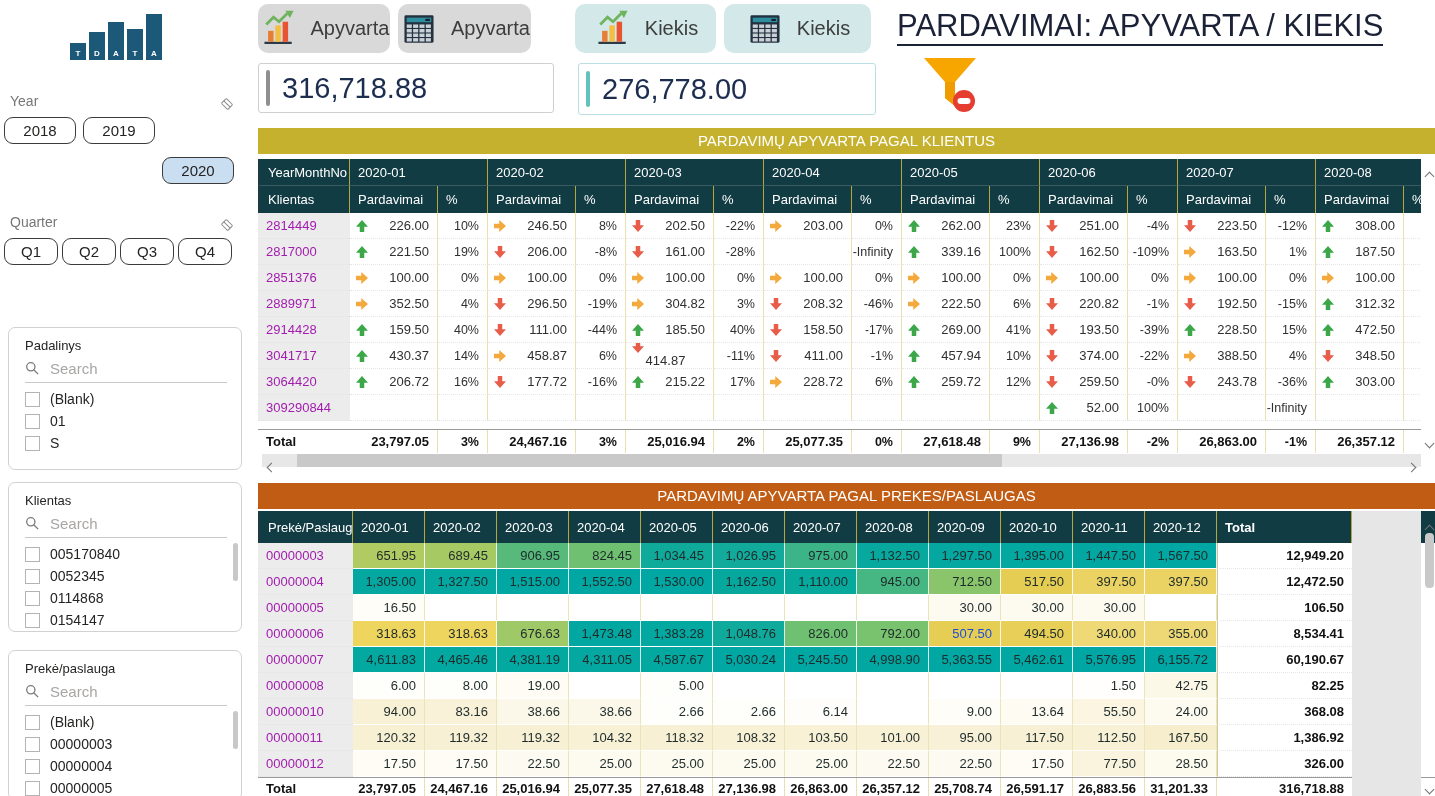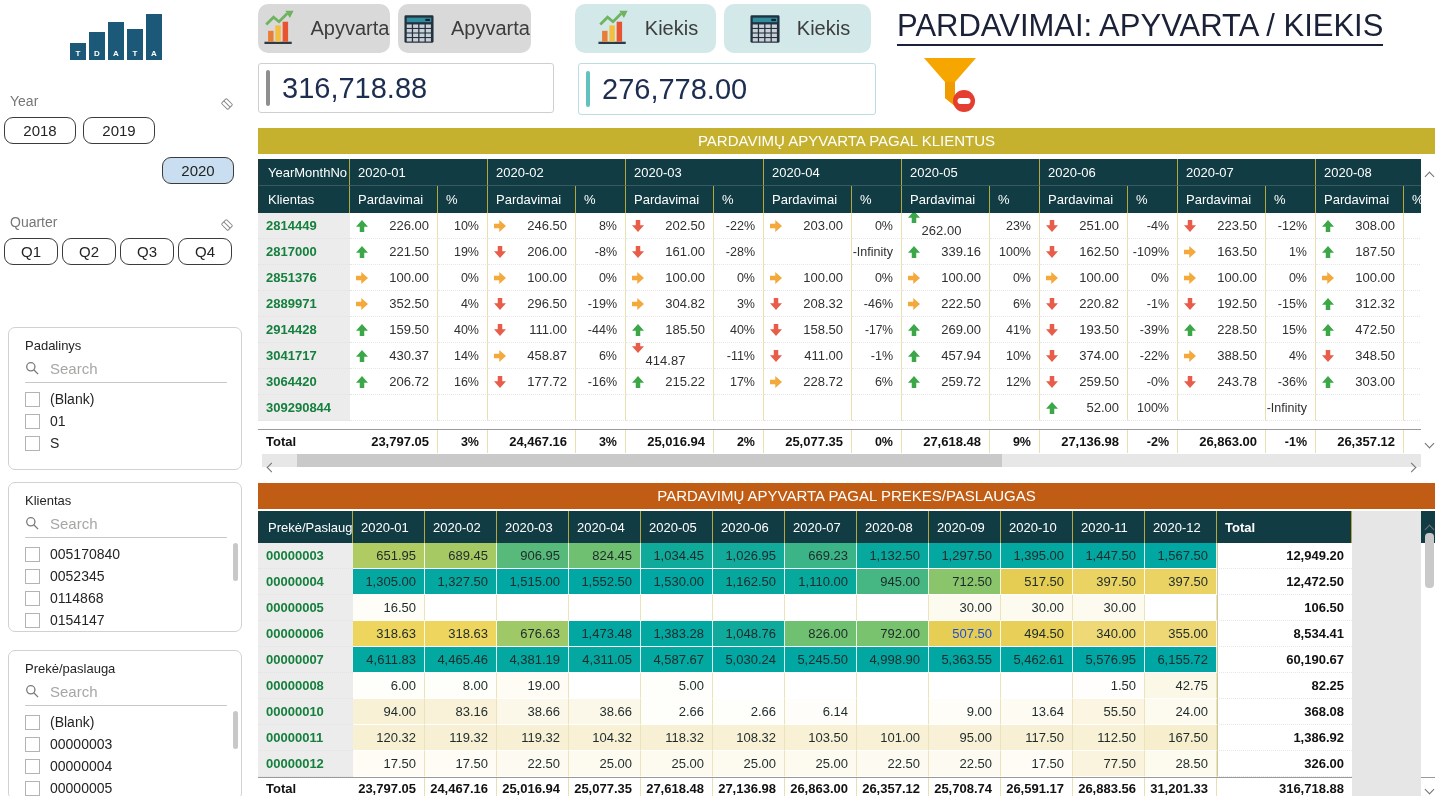--- a/index.html
+++ b/index.html
@@ -39,21 +39,21 @@
   .kpi .accent{width:4px;border-radius:2px;margin-left:7px;height:36px;}
   .kpi .val{font-size:29px;color:#1C2D4F;margin-left:12px;letter-spacing:0;}
   
   #page-title{font-size:31px;color:#1B2136;border-bottom:2px solid #1B2136;white-space:nowrap;
     padding-bottom:1px;}
   
   .vtitle{height:26px;line-height:26px;text-align:center;color:#fff;font-size:15px;}
   .thdr{background:#123C44;color:#fff;}
   .cell{box-sizing:border-box;display:flex;align-items:center;overflow:hidden;flex:0 0 auto;}
   .num{justify-content:flex-end;padding-right:8px;font-size:13px;color:#303030;}
-  .rowlbl{padding-left:8px;font-size:13px;color:#15803d;background:#ECECEC;font-weight:bold;}
+  .rowlbl{padding-left:8px;font-size:13px;color:#a21caf;background:#ECECEC;}
   .hcell{padding-left:8px;font-size:13px;border-right:1px solid #B3A73E;}
   .trow{display:flex;}
   .arr{width:12px;height:12px;flex:0 0 auto;margin-left:6px;margin-right:auto;}
   .arr.flat{transform:rotate(90deg);}
   .arr.down{transform:rotate(180deg);}
   .total-row .cell{font-weight:bold;color:#111;}
   
   .sb-track{background:#E7E7E7;}
   .sb-thumb{background:#C9C9C9;}
   .chev{display:inline-block;width:6px;height:6px;border-left:1.5px solid #707070;border-top:1.5px solid #707070;}
@@ -342,21 +342,21 @@
           <span>202.50</span>
         </div>
         <div class="cell num" style="width: 50px; height: 26px; border-right: 1px solid rgb(234, 223, 175); border-bottom: 1px dotted rgb(230, 230, 230); font-size: 12.5px;">-22%</div>
         <div class="cell num" style="width: 88px; height: 26px; border-right: 1px solid rgb(234, 223, 175); border-bottom: 1px dotted rgb(230, 230, 230);">
           <svg class="arr flat" viewBox="0 0 16 16">
             <polygon points="8,0 16,9 11,9 11,16 5,16 5,9 0,9" fill="#F3A93C"></polygon>
           </svg>
           <span>203.00</span>
         </div>
         <div class="cell num" style="width: 50px; height: 26px; border-right: 1px solid rgb(234, 223, 175); border-bottom: 1px dotted rgb(230, 230, 230); font-size: 12.5px;">0%</div>
-        <div class="cell num" style="width: 88px; height: 26px; border-right: 1px solid rgb(234, 223, 175); border-bottom: 1px dotted rgb(230, 230, 230); flex-direction: column;">
+        <div class="cell num" style="width: 88px; height: 26px; border-right: 1px solid rgb(234, 223, 175); border-bottom: 1px dotted rgb(230, 230, 230);">
           <svg class="arr up" viewBox="0 0 16 16">
             <polygon points="8,0 16,9 11,9 11,16 5,16 5,9 0,9" fill="#3CA748"></polygon>
           </svg>
           <span>262.00</span>
         </div>
         <div class="cell num" style="width: 50px; height: 26px; border-right: 1px solid rgb(234, 223, 175); border-bottom: 1px dotted rgb(230, 230, 230); font-size: 12.5px;">23%</div>
         <div class="cell num" style="width: 88px; height: 26px; border-right: 1px solid rgb(234, 223, 175); border-bottom: 1px dotted rgb(230, 230, 230);">
           <svg class="arr down" viewBox="0 0 16 16">
             <polygon points="8,0 16,9 11,9 11,16 5,16 5,9 0,9" fill="#E85D4A"></polygon>
           </svg>
@@ -820,21 +820,21 @@
         <div class="cell hcell" style="width: 135px; height: 32px; font-weight: bold;">Total</div>
       </div>
       <div class="trow">
         <div class="cell rowlbl" style="width: 95px; height: 26px; border-bottom: 1px dotted rgb(226, 226, 226);">00000003</div>
         <div class="cell num" style="width: 72px; height: 26px; background: rgb(175, 203, 98); border-right: 1px solid rgba(255, 255, 255, 0.85); border-bottom: 1px solid rgb(255, 255, 255); color: rgb(30, 43, 43);">651.95</div>
         <div class="cell num" style="width: 72px; height: 26px; background: rgb(166, 201, 100); border-right: 1px solid rgba(255, 255, 255, 0.85); border-bottom: 1px solid rgb(255, 255, 255); color: rgb(30, 43, 43);">689.45</div>
         <div class="cell num" style="width: 72px; height: 26px; background: rgb(87, 186, 123); border-right: 1px solid rgba(255, 255, 255, 0.85); border-bottom: 1px solid rgb(255, 255, 255); color: rgb(30, 43, 43);">906.95</div>
         <div class="cell num" style="width: 72px; height: 26px; background: rgb(112, 192, 113); border-right: 1px solid rgba(255, 255, 255, 0.85); border-bottom: 1px solid rgb(255, 255, 255); color: rgb(30, 43, 43);">824.45</div>
         <div class="cell num" style="width: 72px; height: 26px; background: rgb(16, 170, 154); border-right: 1px solid rgba(255, 255, 255, 0.85); border-bottom: 1px solid rgb(255, 255, 255); color: rgb(30, 43, 43);">1,034.45</div>
         <div class="cell num" style="width: 72px; height: 26px; background: rgb(18, 170, 154); border-right: 1px solid rgba(255, 255, 255, 0.85); border-bottom: 1px solid rgb(255, 255, 255); color: rgb(30, 43, 43);">1,026.95</div>
-        <div class="cell num" style="width: 72px; height: 26px; background: rgb(59, 180, 135); border-right: 1px solid rgba(255, 255, 255, 0.85); border-bottom: 1px solid rgb(255, 255, 255); color: rgb(30, 43, 43);">669.23</div>
+        <div class="cell num" style="width: 72px; height: 26px; background: rgb(59, 180, 135); border-right: 1px solid rgba(255, 255, 255, 0.85); border-bottom: 1px solid rgb(255, 255, 255); color: rgb(30, 43, 43);">975.00</div>
         <div class="cell num" style="width: 72px; height: 26px; background: rgb(7, 168, 158); border-right: 1px solid rgba(255, 255, 255, 0.85); border-bottom: 1px solid rgb(255, 255, 255); color: rgb(30, 43, 43);">1,132.50</div>
         <div class="cell num" style="width: 72px; height: 26px; background: rgb(5, 168, 160); border-right: 1px solid rgba(255, 255, 255, 0.85); border-bottom: 1px solid rgb(255, 255, 255); color: rgb(30, 43, 43);">1,297.50</div>
         <div class="cell num" style="width: 72px; height: 26px; background: rgb(3, 168, 161); border-right: 1px solid rgba(255, 255, 255, 0.85); border-bottom: 1px solid rgb(255, 255, 255); color: rgb(30, 43, 43);">1,395.00</div>
         <div class="cell num" style="width: 72px; height: 26px; background: rgb(2, 167, 161); border-right: 1px solid rgba(255, 255, 255, 0.85); border-bottom: 1px solid rgb(255, 255, 255); color: rgb(30, 43, 43);">1,447.50</div>
         <div class="cell num" style="width: 72px; height: 26px; background: rgb(1, 167, 162); border-right: 1px solid rgba(255, 255, 255, 0.85); border-bottom: 1px solid rgb(255, 255, 255); color: rgb(30, 43, 43);">1,567.50</div>
         <div class="cell num" style="width: 135px; height: 26px; font-weight: bold; color: rgb(17, 17, 17); border-bottom: 1px dotted rgb(230, 230, 230); border-left: 1px solid rgb(207, 198, 154);">12,949.20</div>
       </div>
       <div class="trow">
         <div class="cell rowlbl" style="width: 95px; height: 26px; border-bottom: 1px dotted rgb(226, 226, 226);">00000004</div>
         <div class="cell num" style="width: 72px; height: 26px; background: rgb(4, 168, 160); border-right: 1px solid rgba(255, 255, 255, 0.85); border-bottom: 1px solid rgb(255, 255, 255); color: rgb(30, 43, 43);">1,305.00</div>

